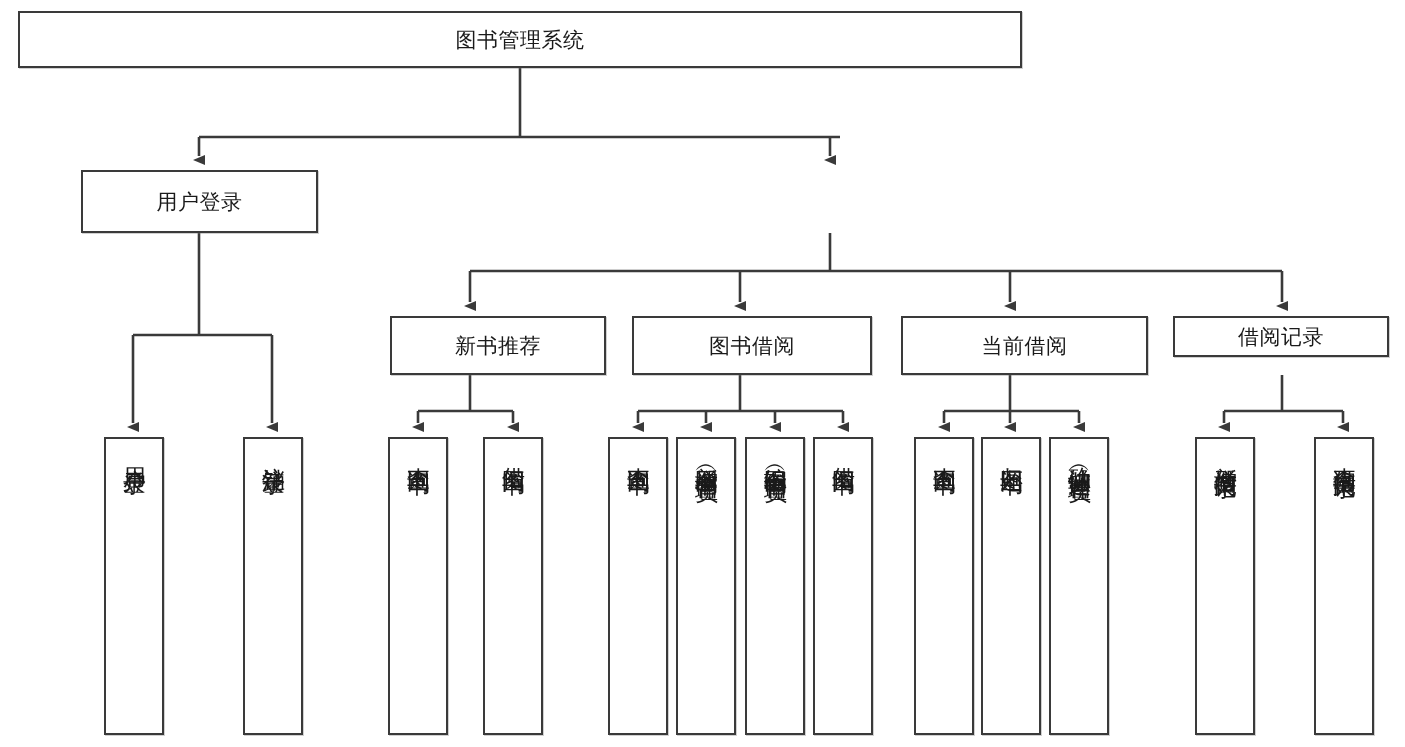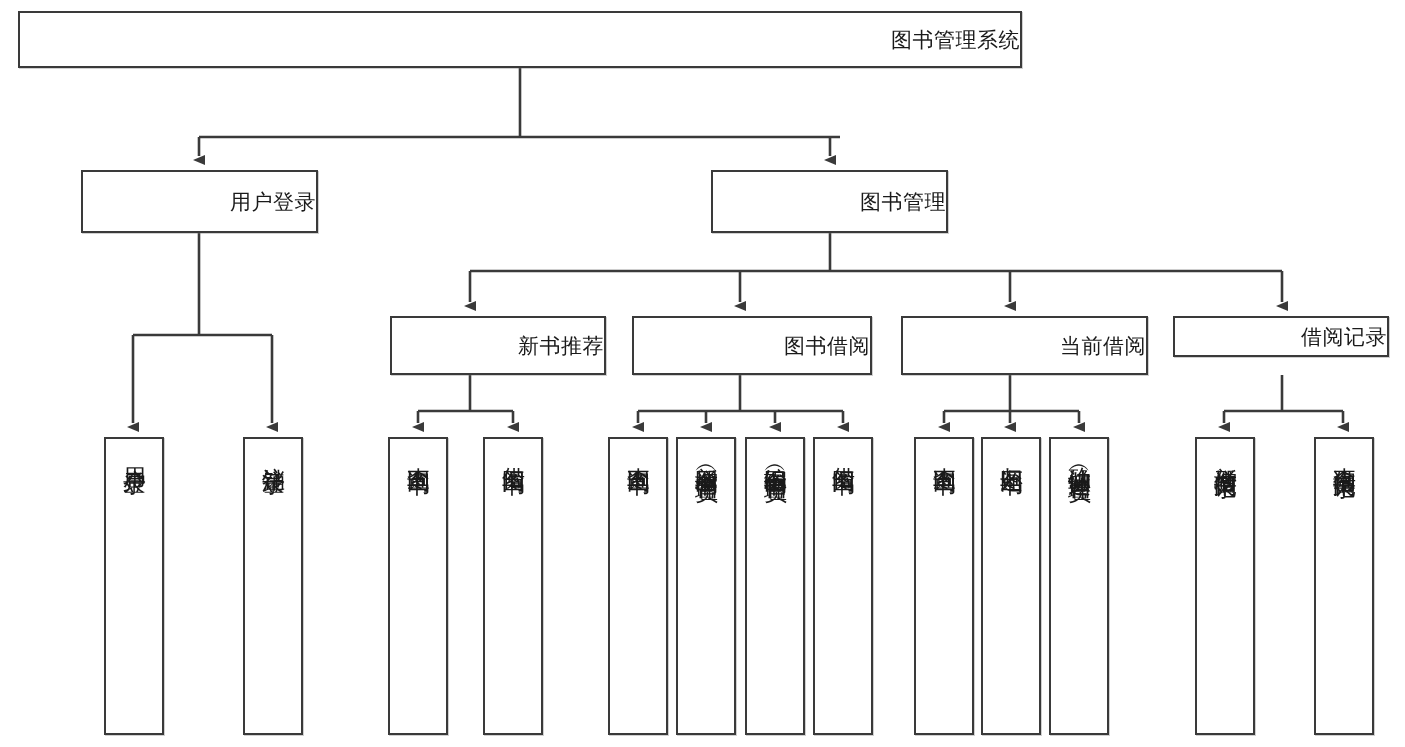--- a/index.html
+++ b/index.html
@@ -25,21 +25,21 @@
     height: 747px;
     pointer-events: none;
   }
   .node {
     position: absolute;
     box-sizing: border-box;
     border: 2px solid #3a3a3a;
     background: #ffffff;
     display: flex;
     align-items: center;
-    justify-content: flex-end;
+    justify-content: center;
     color: #1a1a1a;
     box-shadow: 1px 1px 0 0 rgba(120,120,120,0.35);
   }
   .node .label {
     display: block;
     text-align: center;
     letter-spacing: 0.5px;
   }
   .node.horizontal .label {
     writing-mode: horizontal-tb;
@@ -122,23 +122,20 @@
     </g>
   </svg>
 
   <div class="node horizontal" style="left:18px; top:11px; width:1004px; height:57px;">
     <span class="label">图书管理系统</span>
   </div>
 
   <div class="node horizontal" style="left:81px; top:170px; width:237px; height:63px;">
     <span class="label">用户登录</span>
   </div>
-  <div class="node horizontal" style="left:711px; top:170px; width:237px; height:63px;">
-    <span class="label">图书管理</span>
-  </div>
 
   <div class="node horizontal" style="left:362px; top:316px; width:216px; height:59px;margin-left:28px;">
     <span class="label">新书推荐</span>
   </div>
   <div class="node horizontal" style="left:632px; top:316px; width:240px; height:59px;">
     <span class="label">图书借阅</span>
   </div>
   <div class="node horizontal" style="left:901px; top:316px; width:247px; height:59px;">
     <span class="label">当前借阅</span>
   </div>

